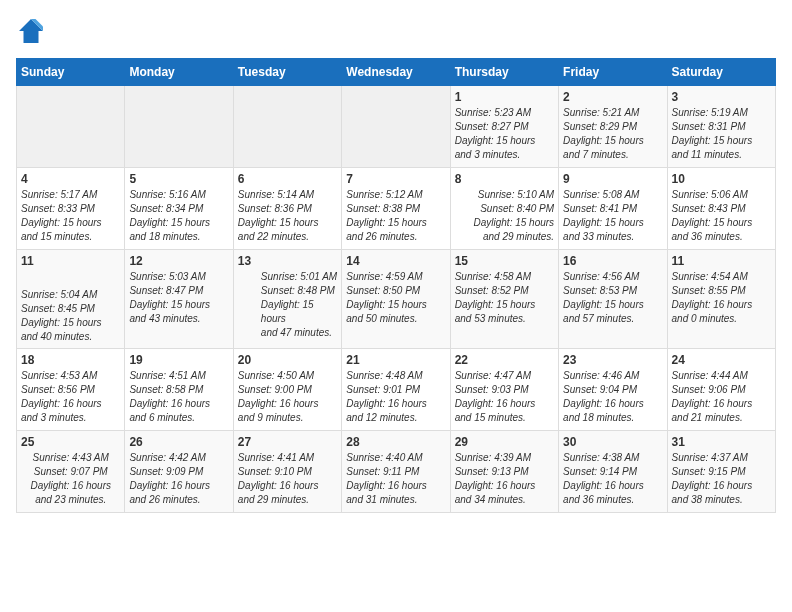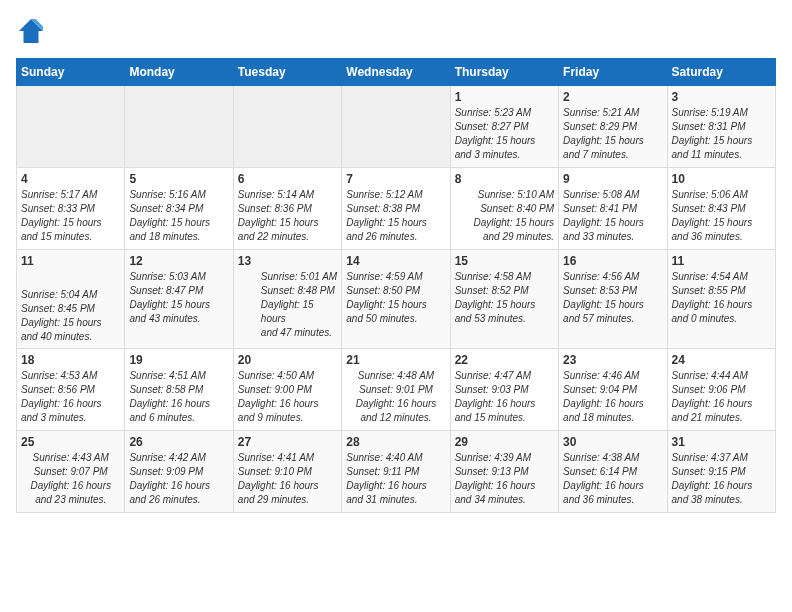--- a/index.html
+++ b/index.html
@@ -274,21 +274,21 @@
         </td>
         <td>
           <span class="day-number">20</span>
           <div class="day-info" style="white-space: pre-line;">Sunrise: 4:50 AM
 Sunset: 9:00 PM
 Daylight: 16 hours
 and 9 minutes.</div>
         </td>
         <td>
           <span class="day-number">21</span>
-          <div class="day-info" style="white-space: pre-line; text-align: center;">Sunrise: 4:48 AM
+          <div class="day-info" style="white-space: pre-line;">Sunrise: 4:48 AM
 Sunset: 9:01 PM
 Daylight: 16 hours
 and 12 minutes.</div>
         </td>
         <td>
           <span class="day-number">22</span>
           <div class="day-info" style="white-space: pre-line;">Sunrise: 4:47 AM
 Sunset: 9:03 PM
 Daylight: 16 hours
 and 15 minutes.</div>
@@ -340,21 +340,21 @@
         <td>
           <span class="day-number">29</span>
           <div class="day-info" style="white-space: pre-line;">Sunrise: 4:39 AM
 Sunset: 9:13 PM
 Daylight: 16 hours
 and 34 minutes.</div>
         </td>
         <td>
           <span class="day-number">30</span>
           <div class="day-info" style="white-space: pre-line;">Sunrise: 4:38 AM
-Sunset: 6:14 PM
+Sunset: 9:14 PM
 Daylight: 16 hours
 and 36 minutes.</div>
         </td>
         <td>
           <span class="day-number">31</span>
           <div class="day-info" style="white-space: pre-line;">Sunrise: 4:37 AM
 Sunset: 9:15 PM
 Daylight: 16 hours
 and 38 minutes.</div>
         </td>

